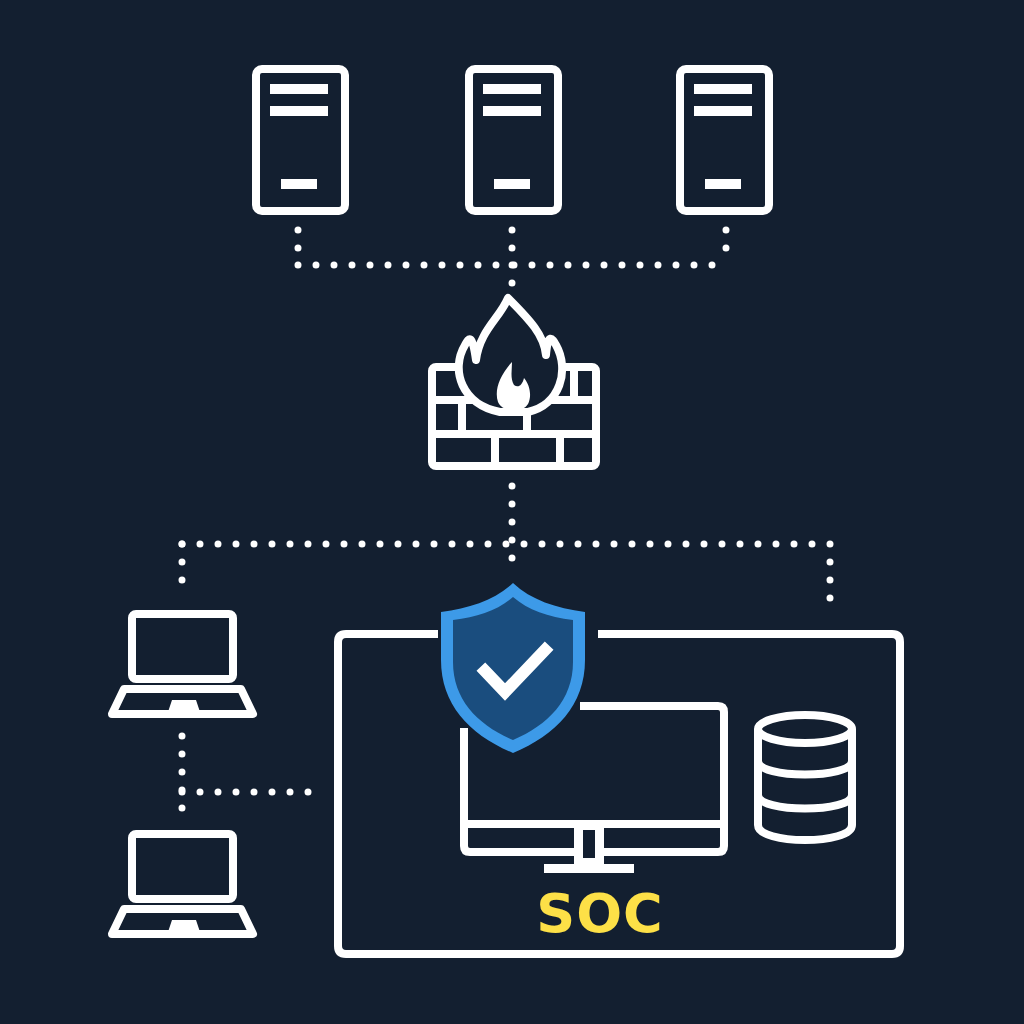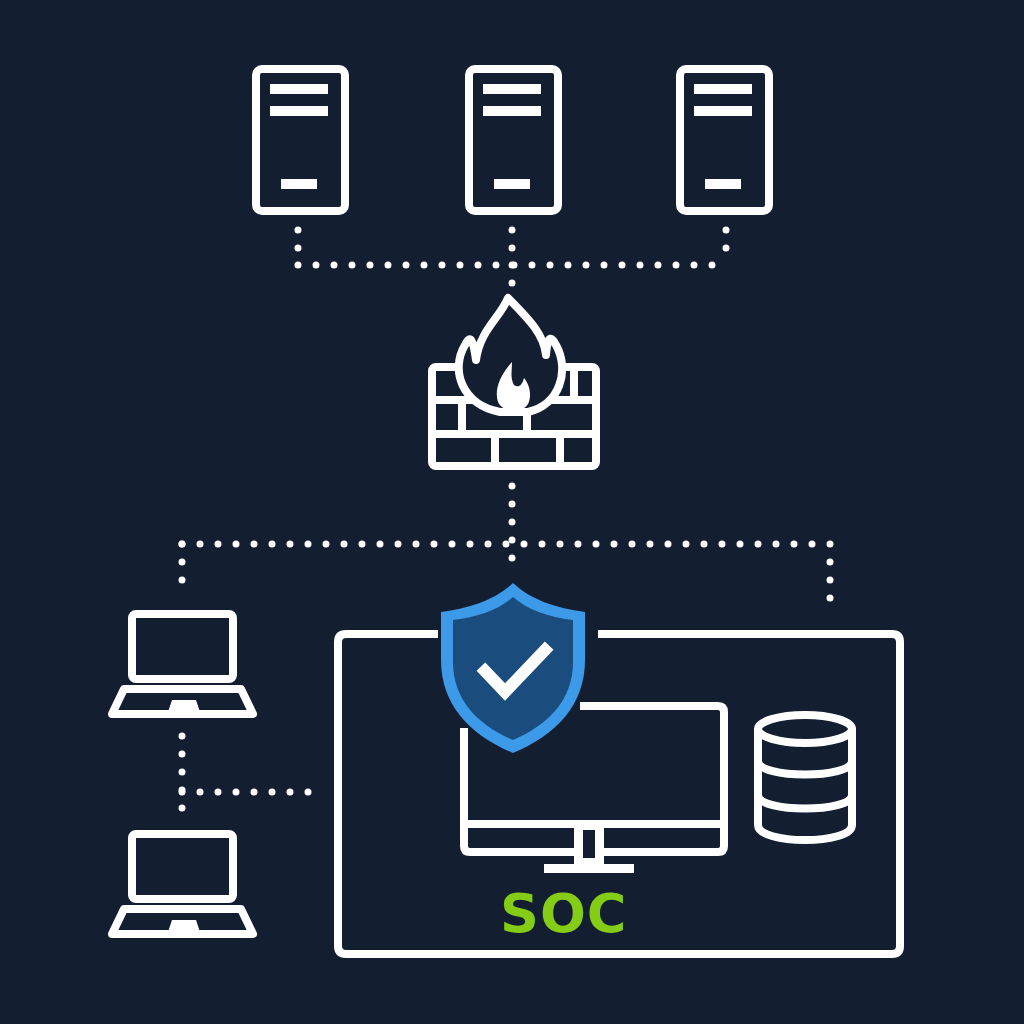--- a/index.html
+++ b/index.html
@@ -1,21 +1,21 @@
 <!DOCTYPE html>
 <html><head>
 <meta charset="utf-8">
 <style>
   html, body { margin: 0; padding: 0; background: #131f30; }
   .canvas { position: relative; width: 1024px; height: 1024px; background: #131f30; overflow: hidden; }
   svg.diagram { position: absolute; left: 0; top: 0; }
   .soc-label {
-    position: absolute; left: 500px; top: 882px; width: 200px; 
+    position: absolute; left: 500px; top: 882px; width: 200px; text-align: center;
     font-family: "DejaVu Sans", sans-serif; font-weight: bold; font-size: 54px;
-    color: #84cc16; letter-spacing: 1px; line-height: 64px;
+    color: #fde047; letter-spacing: 1px; line-height: 64px;
   }
 </style>
 </head>
 <body>
 
 <div class="canvas">
   <svg class="diagram" width="1024" height="1024" viewBox="0 0 1024 1024">
     <defs></defs>
 
     <g stroke="#ffffff" stroke-width="7" stroke-linecap="round" fill="none" stroke-dasharray="0 18">

